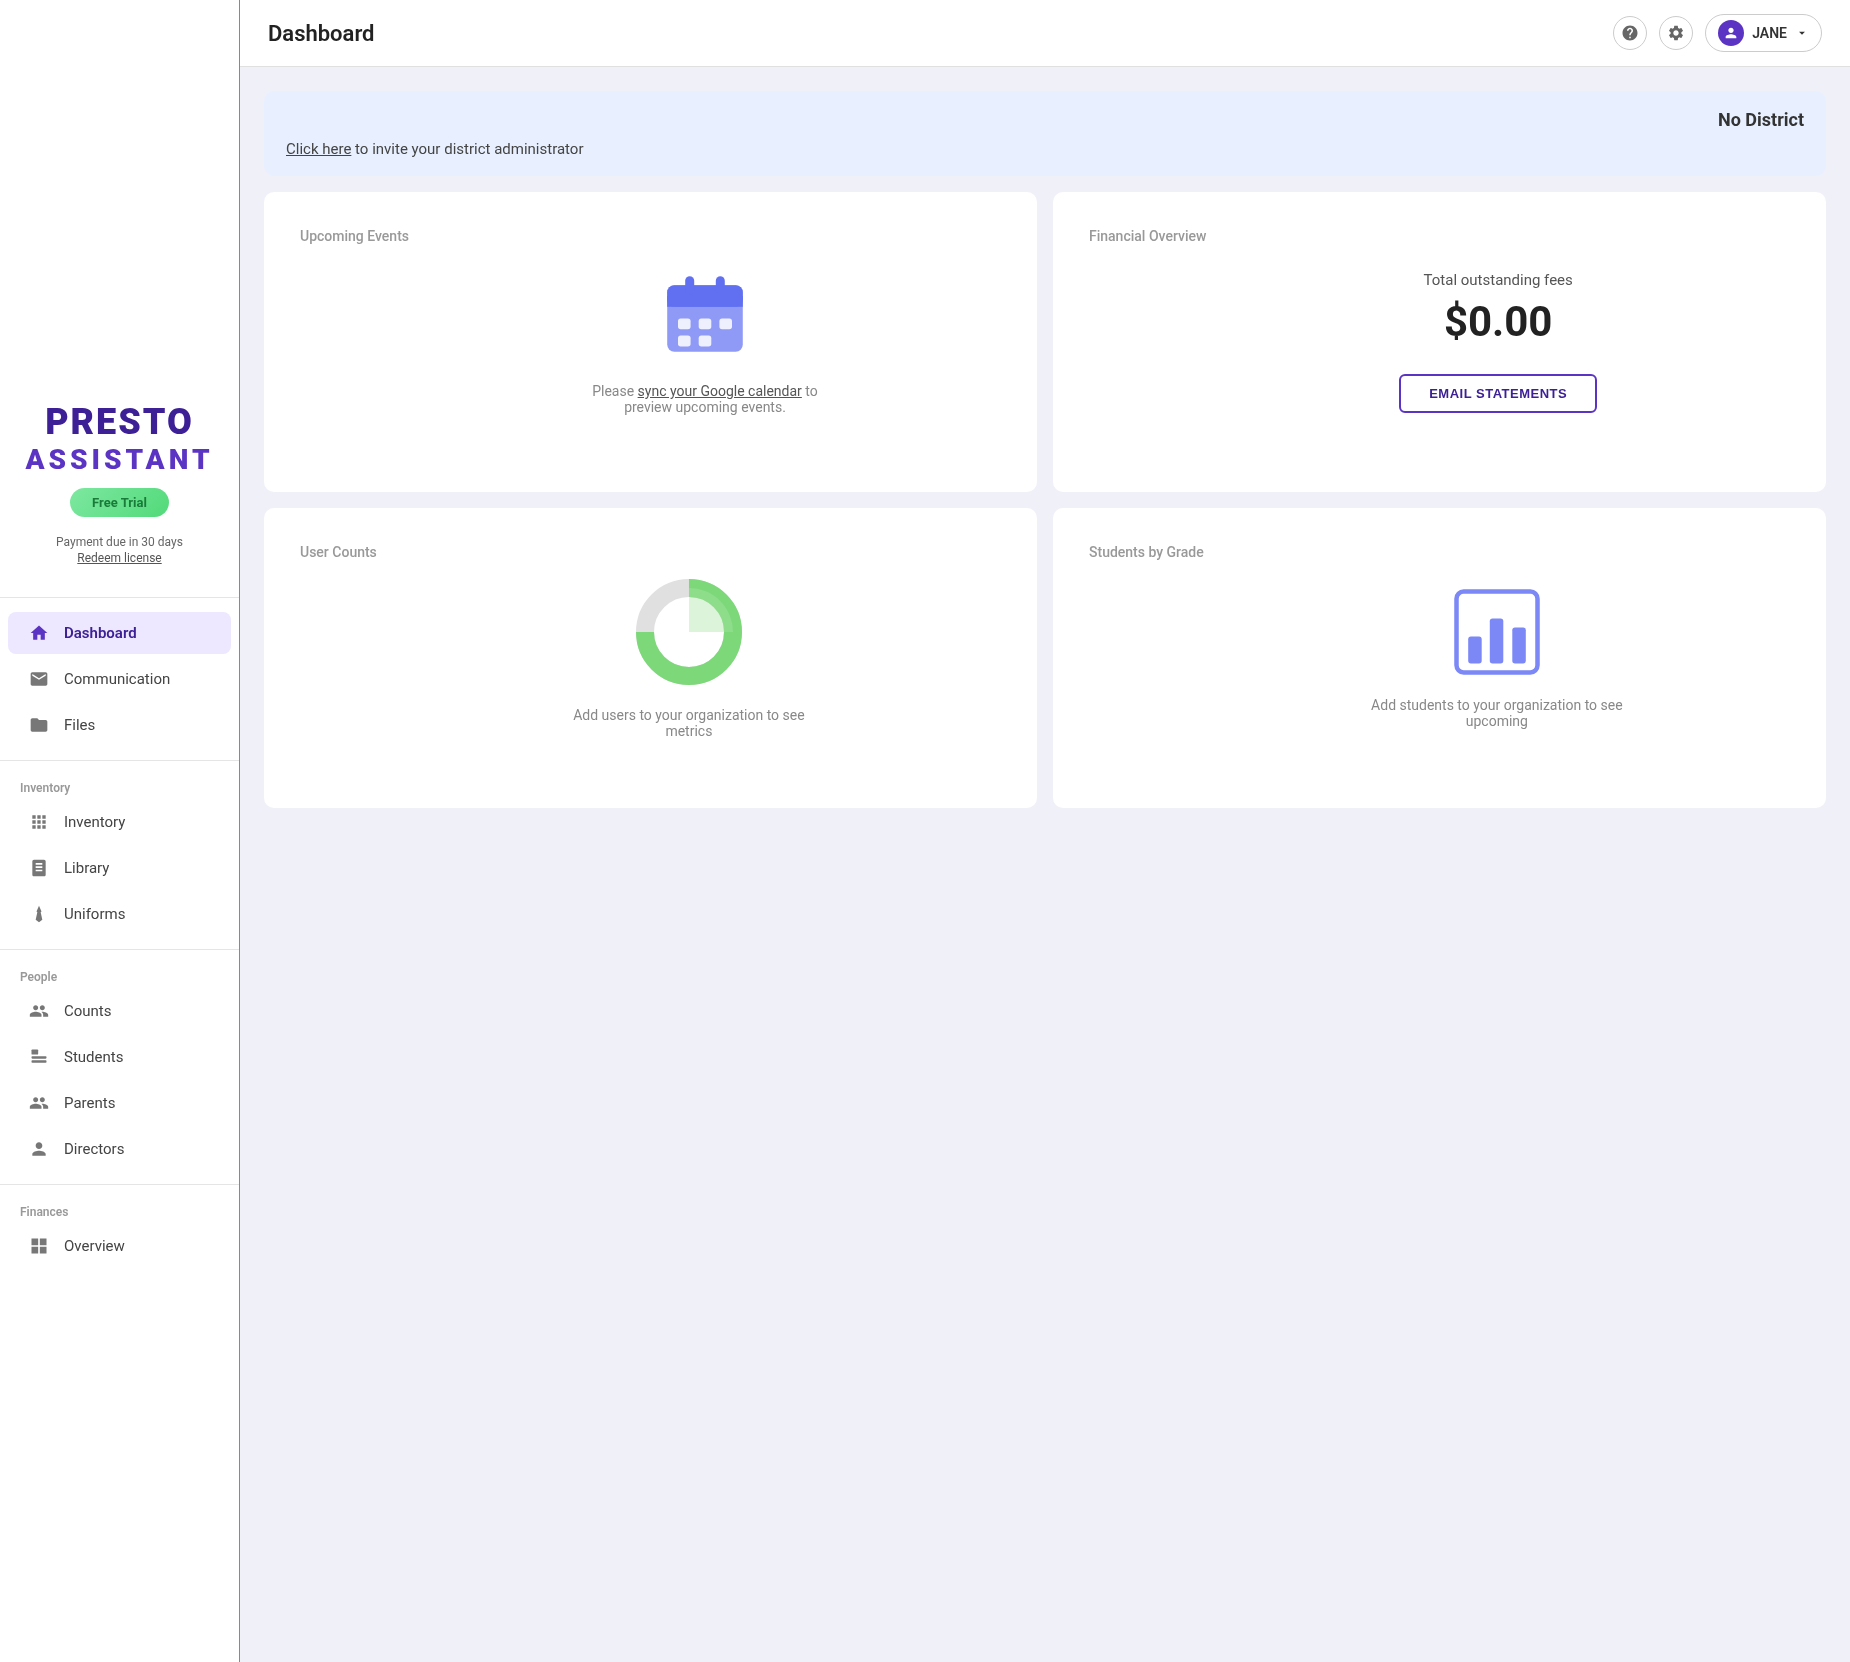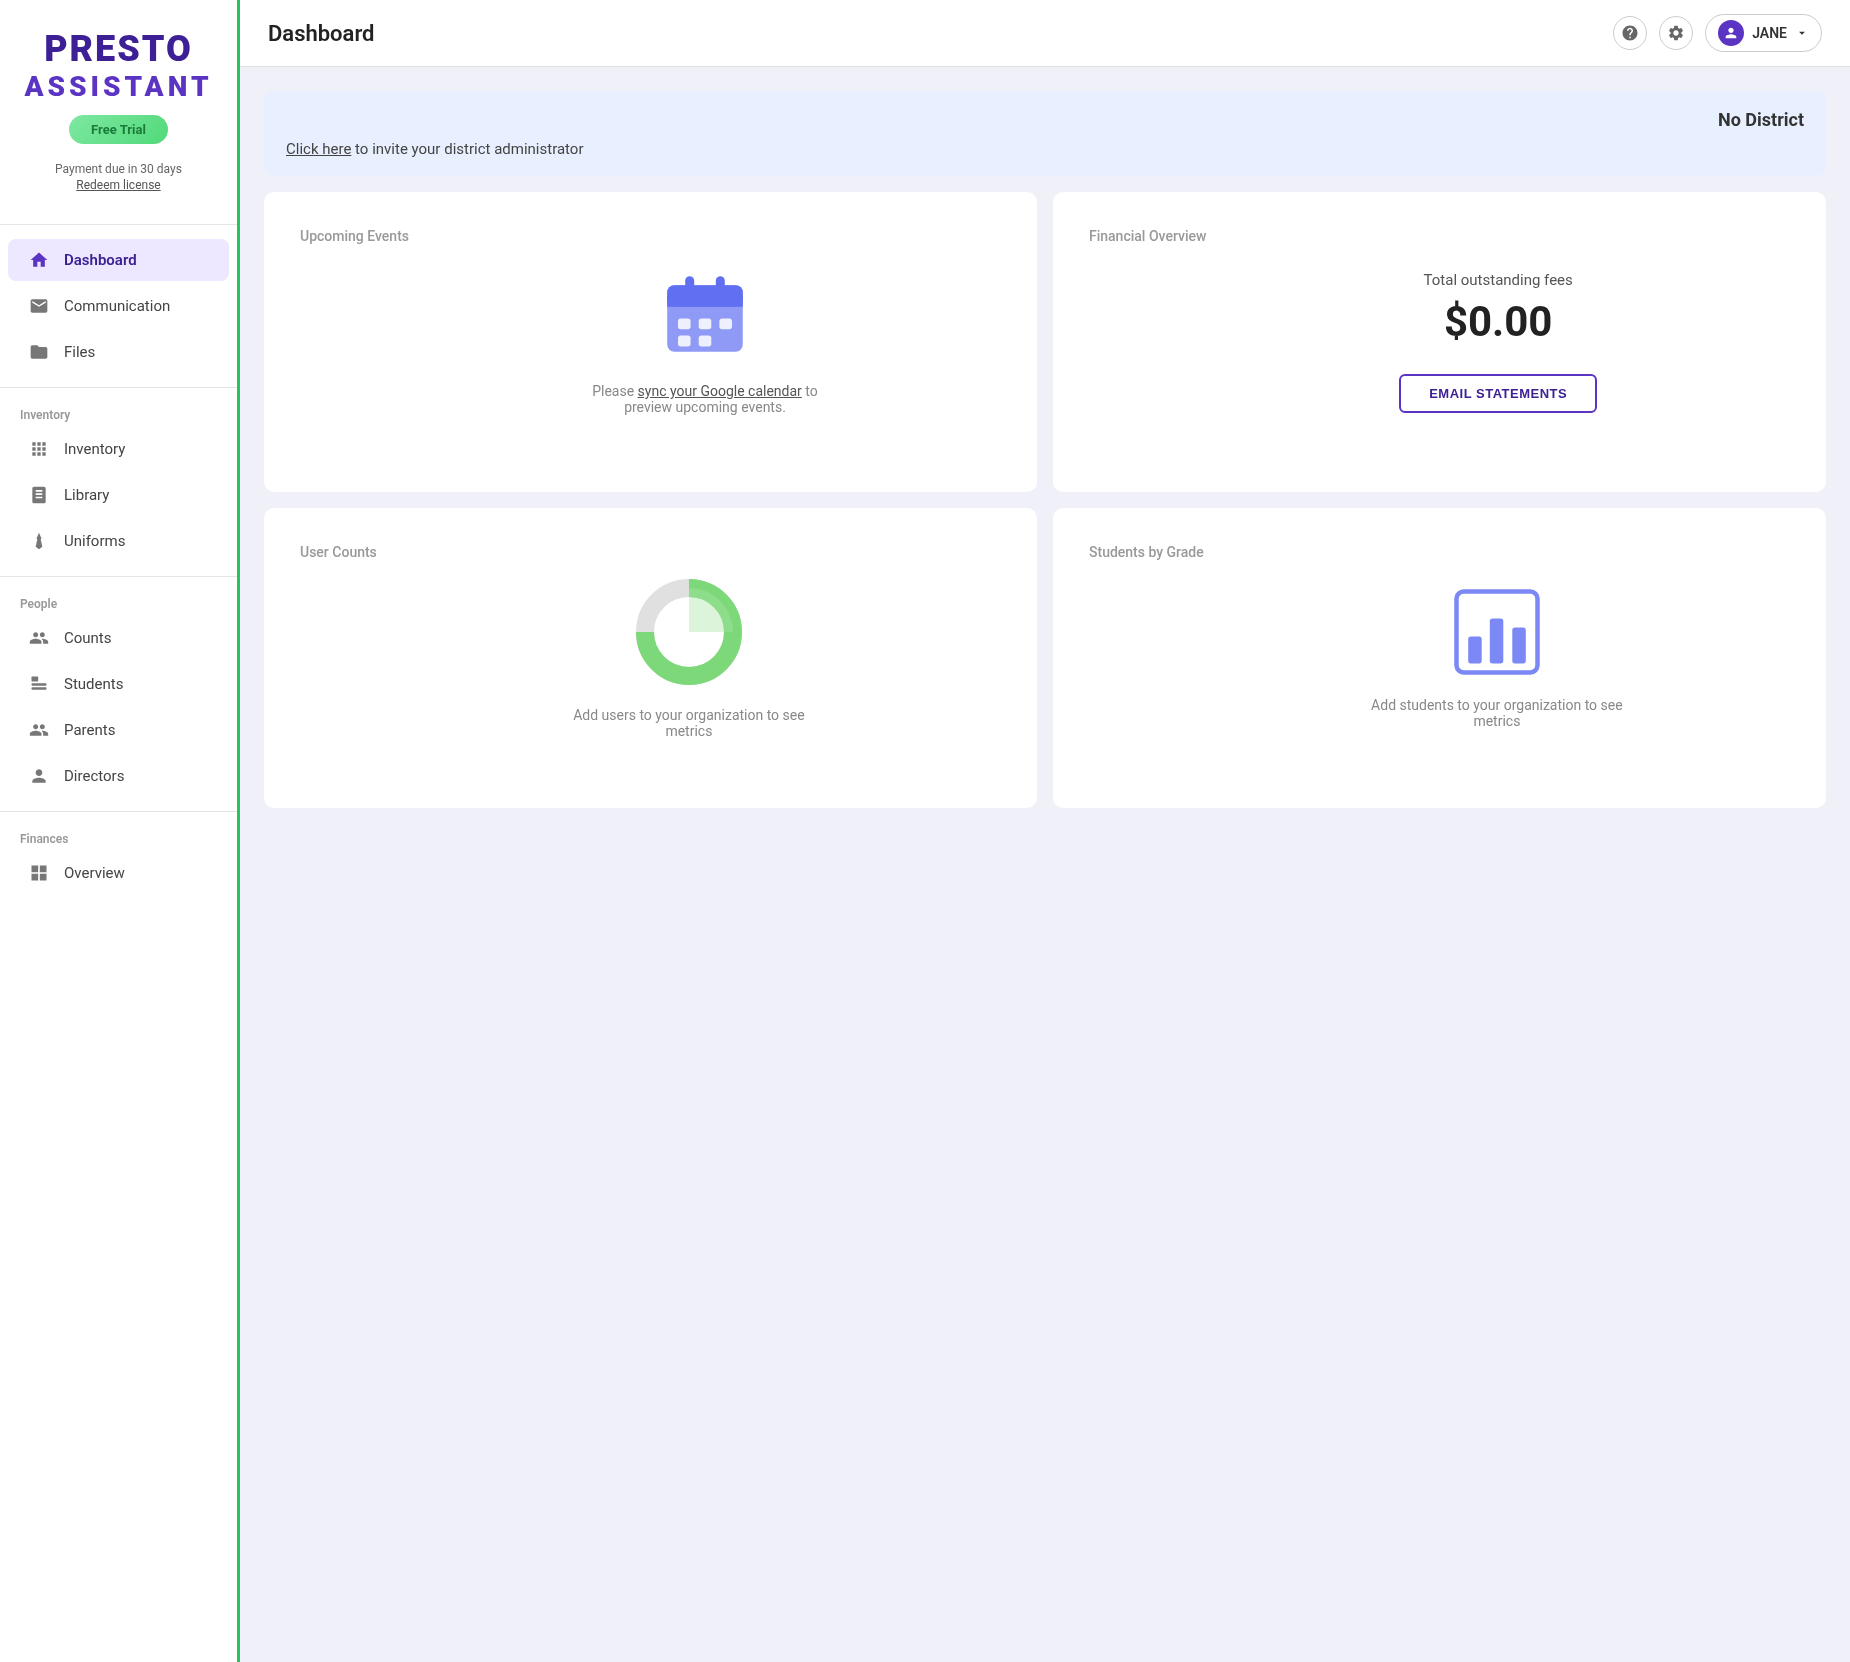--- a/index.html
+++ b/index.html
@@ -11,21 +11,22 @@
     }
 
     
     #sidebar {
       width: 240px;
       min-width: 240px;
       background: #fff;
       display: flex;
       flex-direction: column;
       padding-bottom: 20px;
-      border-right: 3px solid #22c55e;
+      border-right: 1px solid #22c55e;
+      justify-content: center;
     }
 
     .logo-area {
       padding: 28px 20px 20px;
       text-align: center;
     }
 
     .logo-text {
       font-size: 36px;
       font-weight: 900;
@@ -532,20 +533,20 @@
       <div class="card">
         <div class="card-title">Students by Grade</div>
         <div class="card-body">
 
           <svg class="bar-chart-icon" viewBox="0 0 100 100">
             <rect x="5" y="5" width="90" height="90" rx="8" fill="none" stroke="#7b88f5" stroke-width="5"></rect>
             <rect x="18" y="55" width="15" height="30" rx="3" fill="#7b88f5"></rect>
             <rect x="42" y="35" width="15" height="50" rx="3" fill="#7b88f5"></rect>
             <rect x="67" y="45" width="15" height="40" rx="3" fill="#7b88f5"></rect>
           </svg>
-          <div class="card-subtitle">Add students to your organization to see metrics</div>
+          <div class="card-subtitle">Add students to your organization to see upcoming</div>
         </div>
       </div>
 
     </div>
 
   </div>
 </div>
 
 </body></html>

